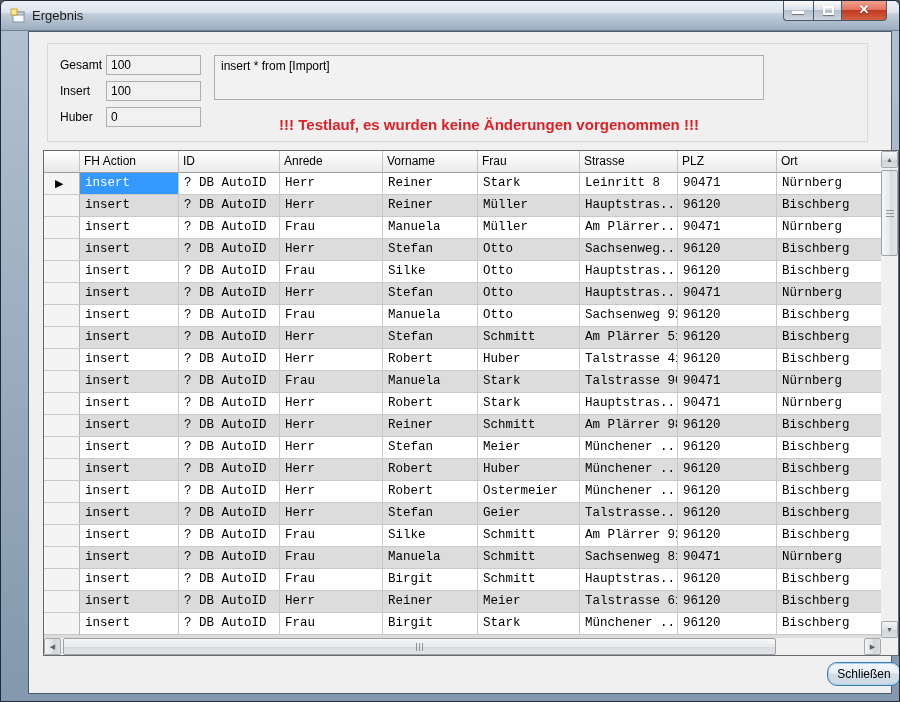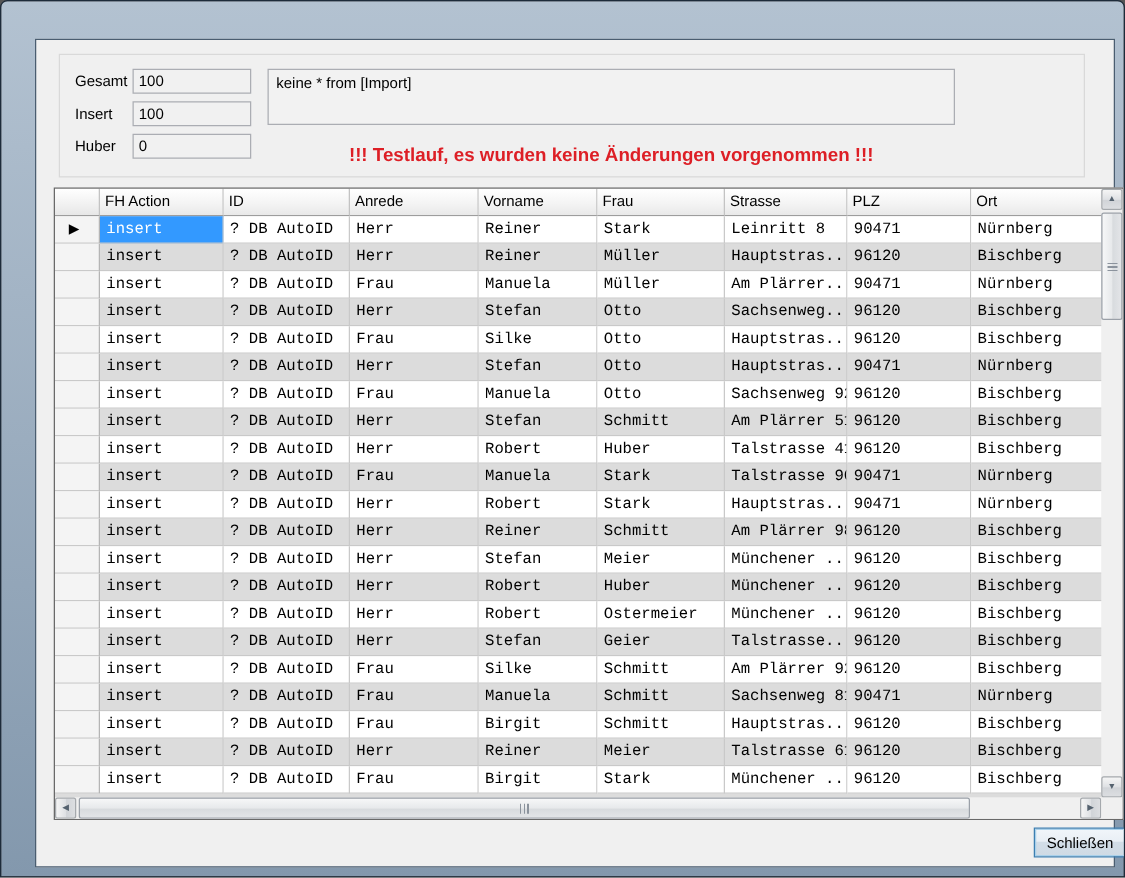--- a/index.html
+++ b/index.html
@@ -76,44 +76,63 @@
     background:linear-gradient(to right,#f6f7f8,#e7e9eb 50%,#d8dbde 55%,#e3e5e8); }
   .vthumb .grip { position:absolute; left:4px; top:39px; width:8px; height:8px;
     background:repeating-linear-gradient(to bottom,#8b939d 0,#8b939d 1px,transparent 1px,transparent 3px); }
   .hthumb { position:absolute; left:19px; top:0; width:713px; height:17px; border:1px solid #9aa0a8; border-radius:2px;
     background:linear-gradient(to bottom,#f6f7f8,#e7e9eb 50%,#d8dbde 55%,#e3e5e8); }
   .hthumb .grip { position:absolute; top:4px; left:352px; width:8px; height:8px;
     background:repeating-linear-gradient(to right,#8b939d 0,#8b939d 1px,transparent 1px,transparent 3px); }
 
   
   .close-btn { position:absolute; left:798px; top:630px; width:74px; height:24px;
-    border:1px solid #3c7fb1; border-radius:0; font-size:12px; color:#000;
+    border:1px solid #3c7fb1; border-radius:10px; font-size:12px; color:#000;
     background:linear-gradient(to bottom,#f1f6fa 0%,#e9eff5 45%,#d2dde7 50%,#cfdae4 100%);
     box-shadow:0 0 0 1px #a9d0ea inset; font-family:"Liberation Sans",sans-serif; }
 </style>
 </head>
 <body>
 
 <div class="window">
 
+  <div class="titlebar">
+    <svg class="title-icon" viewBox="0 0 16 16">
+      <rect x="3" y="4" width="11" height="10" fill="#fdfdfd" stroke="#8295a8"></rect>
+      <rect x="3" y="4" width="11" height="3" fill="#c6d3e0" stroke="#8295a8"></rect>
+      <rect x="1" y="1" width="6" height="6" fill="#ffe98c" stroke="#c8a23a"></rect>
+    </svg>
+    <span class="title-text">Ergebnis</span>
+    <div class="capbuttons">
+      <div class="capbtn min">
+          <div class="glyph-min"></div>
+        </div>
+      <div class="capbtn max">
+          <div class="glyph-max"></div>
+        </div>
+      <div class="capbtn close">
+          <div class="glyph-close">✕</div>
+        </div>
+    </div>
+  </div>
 
   <div class="client">
 
     <div class="top-panel"></div>
 
     <span class="field-label" style="left:31px; top:26px;">Gesamt</span>
     <input class="field-box" style="left: 77px; top: 23px;" readonly="" value="100">
 
     <span class="field-label" style="left:31px; top:52px;">Insert</span>
     <input class="field-box" style="left: 77px; top: 49px;" readonly="" value="100">
 
     <span class="field-label" style="left:31px; top:78px;">Huber</span>
     <input class="field-box" style="left: 77px; top: 75px;" readonly="" value="0">
 
-    <div class="query-box">keine * from [Import]</div>
+    <div class="query-box">insert * from [Import]</div>
 
     <div class="warning" style="color: rgb(221, 31, 38);">!!! Testlauf, es wurden keine Änderungen vorgenommen !!!</div>
 
     <div class="grid">
       <div class="grid-inner">
         <div class="hdr-row" id="hdr-row">
             <div class="hdr-cell hdr-corner" style="width: 36px;"></div>
             <div class="hdr-cell" style="width: 99px;">FH Action</div>
             <div class="hdr-cell" style="width: 101px;">ID</div>
             <div class="hdr-cell" style="width: 103px;">Anrede</div>

